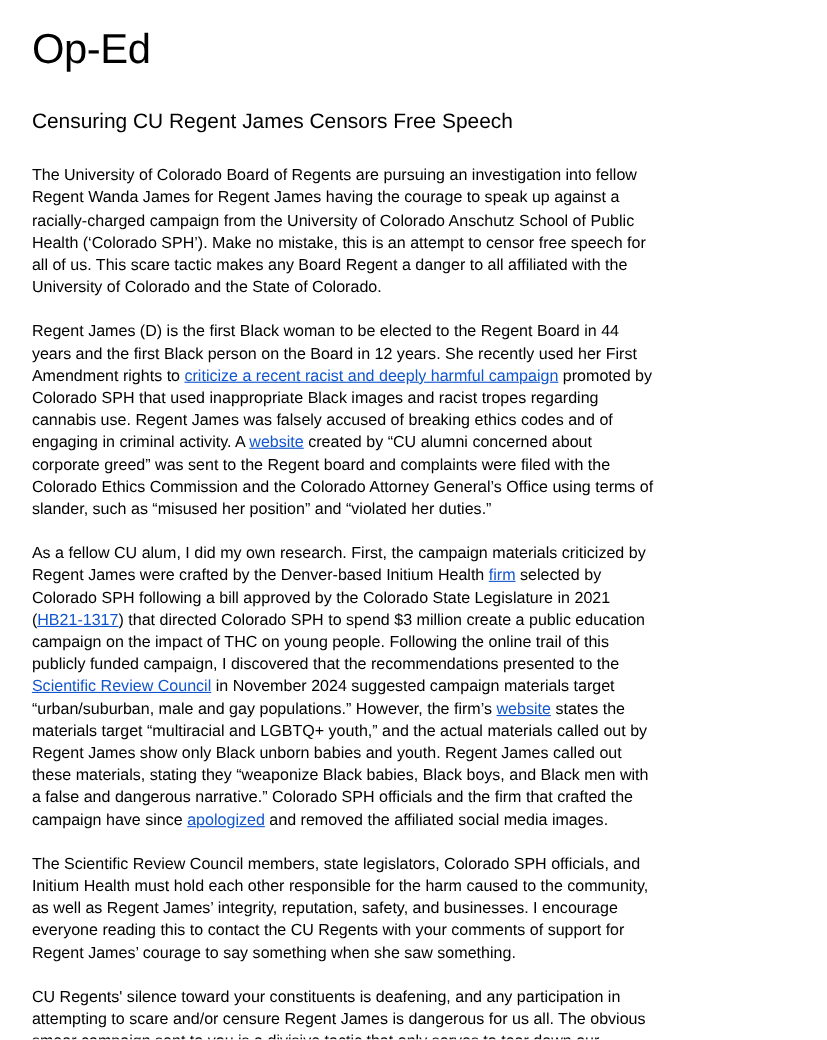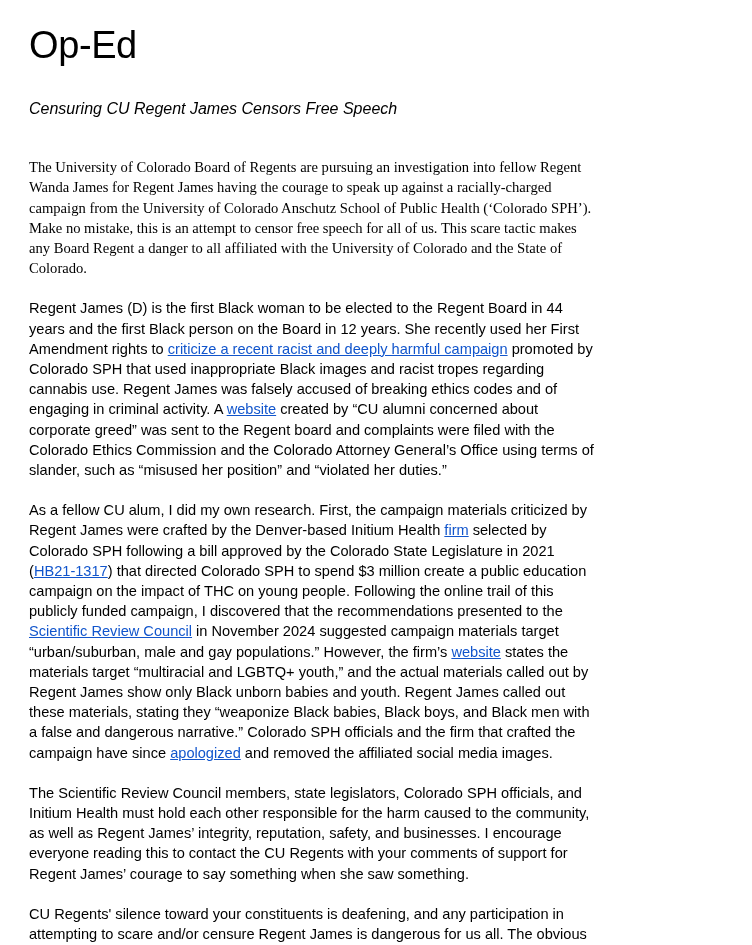--- a/index.html
+++ b/index.html
@@ -24,37 +24,35 @@
   .doc-title {
     font-size: 38px;
     line-height: 1.12;
     font-weight: normal;
     letter-spacing: -0.4px;
     margin: 0 0 0 0;
     padding-top: 2px;
     color: #000000;
   }
   .subtitle {
-    font-size: 16px;
+    font-size: 19px;
     line-height: 1.35;
     margin: 31px 0 0 0;
     color: #000000;
-    font-style: italic;
   }
   p.body-para {
     font-size: 14.6px;
     line-height: 20.2px;
     margin: 20px 0 0 0;
     color: #000000;
     text-align: left;
     max-width: 690px;
   }
   p.body-para:first-of-type {
-    margin-top: 38px;
-    font-family: Liberation Serif, serif;
+    margin-top: 27px;
   }
   a.doc-link {
     color: #1155cc;
     text-decoration: underline;
     cursor: pointer;
   }
   .signature {
     font-size: 14.6px;
     line-height: 20.2px;
     margin: 22px 0 0 0;

